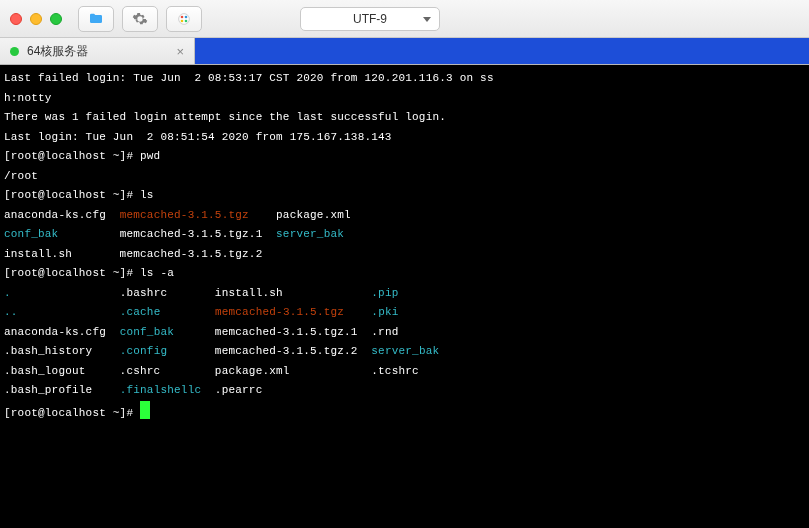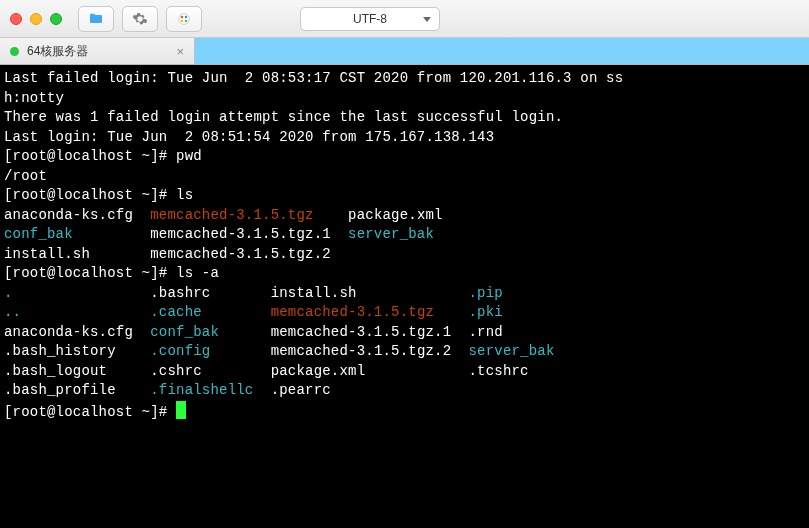--- a/index.html
+++ b/index.html
@@ -40,35 +40,35 @@
     background: #fff;
     display: flex; align-items: center; justify-content: center;
     font-size: 12px; color: #333; position: relative;
   }
   .enc-select::after {
     content: ""; position: absolute; right: 8px; top: 9px;
     border-left: 4px solid transparent; border-right: 4px solid transparent;
     border-top: 5px solid #666;
   }
   .tabbar {
-    height: 27px; background: #7dd3fc; border-bottom: 1px solid #b8b8b8;
+    height: 27px; background: #1d4ed8; border-bottom: 1px solid #b8b8b8;
     display: flex; align-items: stretch;
   }
   .tab {
     width: 195px; background: linear-gradient(#f3f3f3,#e7e7e7);
     border-right: 1px solid #c0c0c0;
     display: flex; align-items: center; gap: 8px; padding: 0 10px;
     font-size: 12px; color: #333;
   }
   .tab .dot { width: 9px; height: 9px; border-radius: 50%; background: #27c93f; }
   .tab .close { margin-left: auto; color: #888; font-size: 13px; }
   .term {
     background: #000; color: #fff;
     font-family: Menlo, Consolas, "Courier New", monospace;
-    font-size: 14px; line-height: 19.5px;
+    font-size: 11px; line-height: 19.5px;
     padding: 4px 4px 8px 4px;
     height: calc(528px - 38px - 27px);
     white-space: pre; letter-spacing: 0.2px;
   }
   .term span { white-space: pre; }
   .c-red { color: #c2410c; }
   .c-cyan { color: #34bbc8; }
   .c-white { color: #ffffff; }
   .cursor {
     display: inline-block; width: 10px; height: 18px; background: #2bff3a;
@@ -100,21 +100,21 @@
   <div class="tb-btn">
     <svg class="pal-icon" viewBox="0 0 24 24">
       <circle cx="12" cy="12" r="8" fill="#fff" stroke="#bbb"></circle>
       <circle cx="9" cy="9" r="2" fill="#e74c3c"></circle>
       <circle cx="15" cy="9" r="2" fill="#3498db"></circle>
       <circle cx="9" cy="15" r="2" fill="#f1c40f"></circle>
       <circle cx="15" cy="15" r="2" fill="#2ecc71"></circle>
     </svg>
   </div>
   <div class="enc-select">
-    <span>UTF-8</span>
+    <span>UTF-9</span>
   </div>
 </div>
 
 <div class="tabbar">
   <div class="tab">
     <span class="dot"></span>
     <span>64核服务器</span>
     <span class="close">×</span>
   </div>
 </div>

